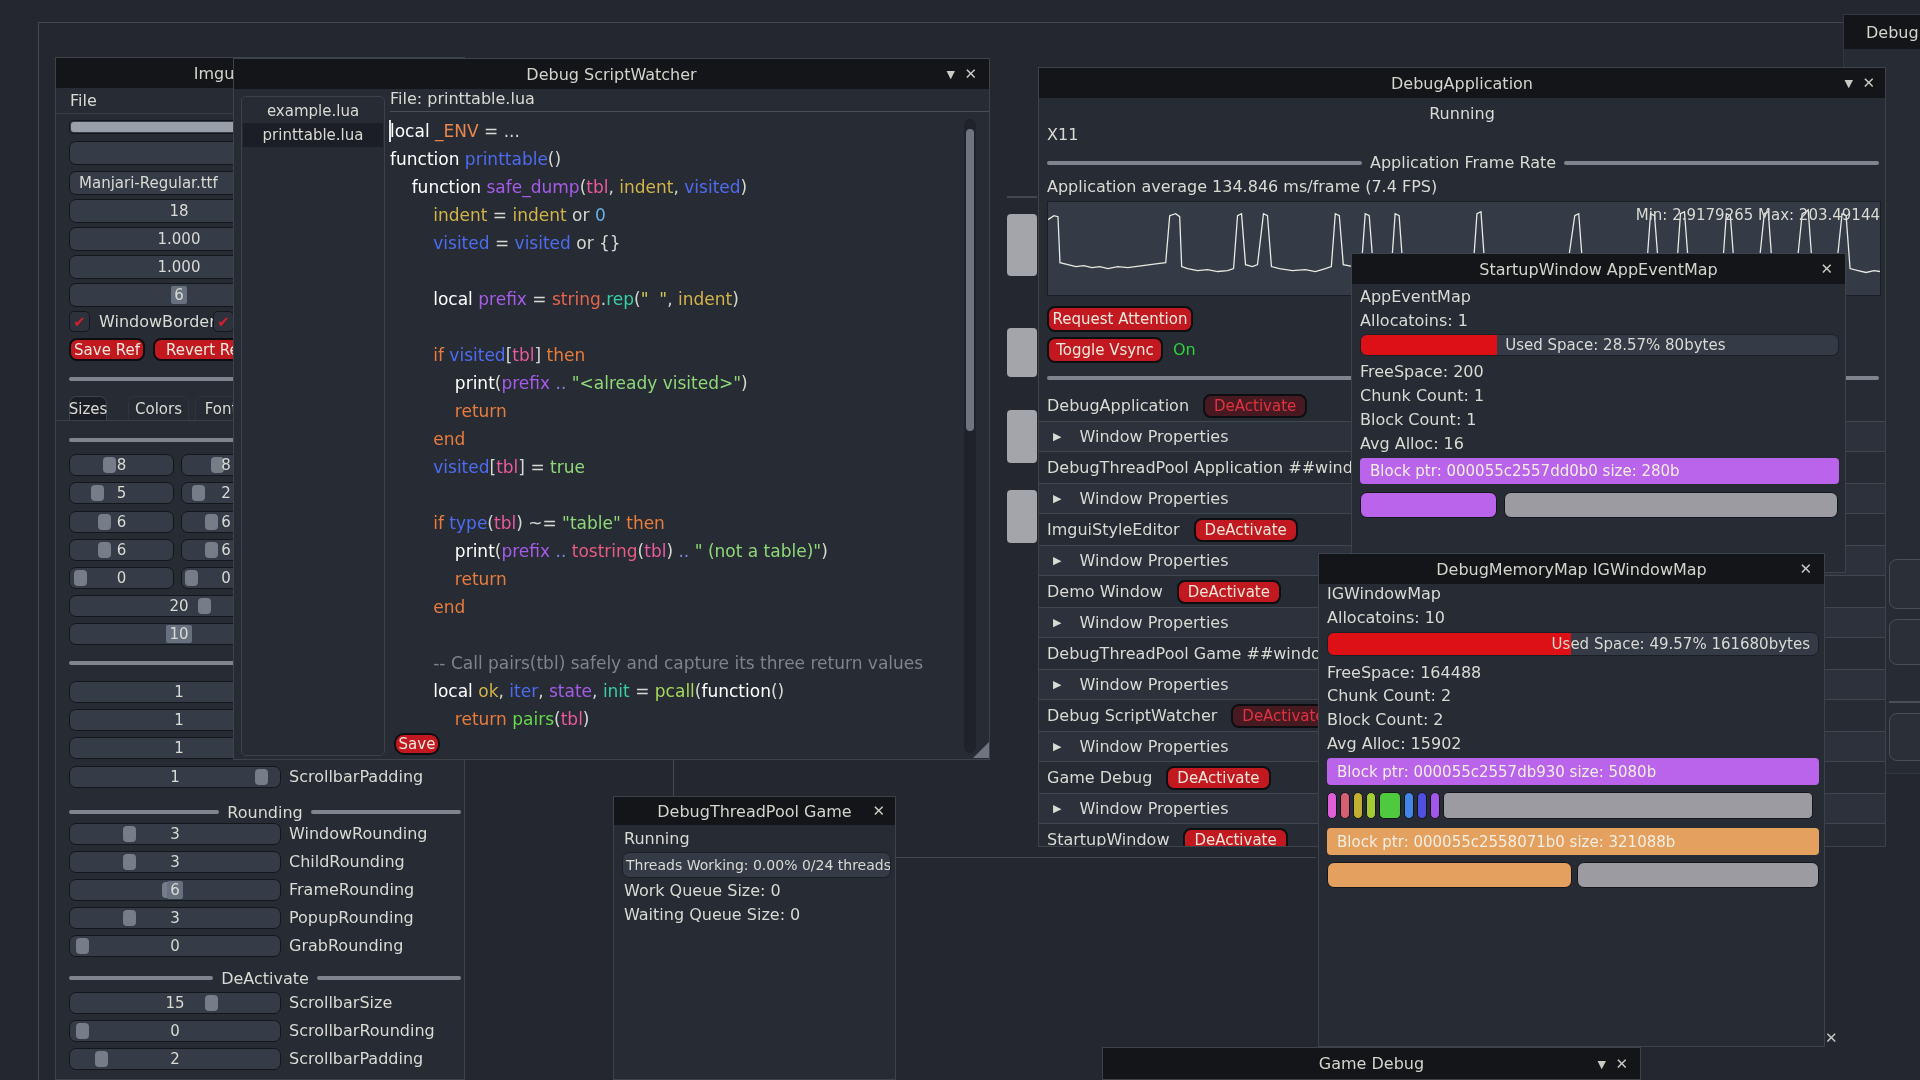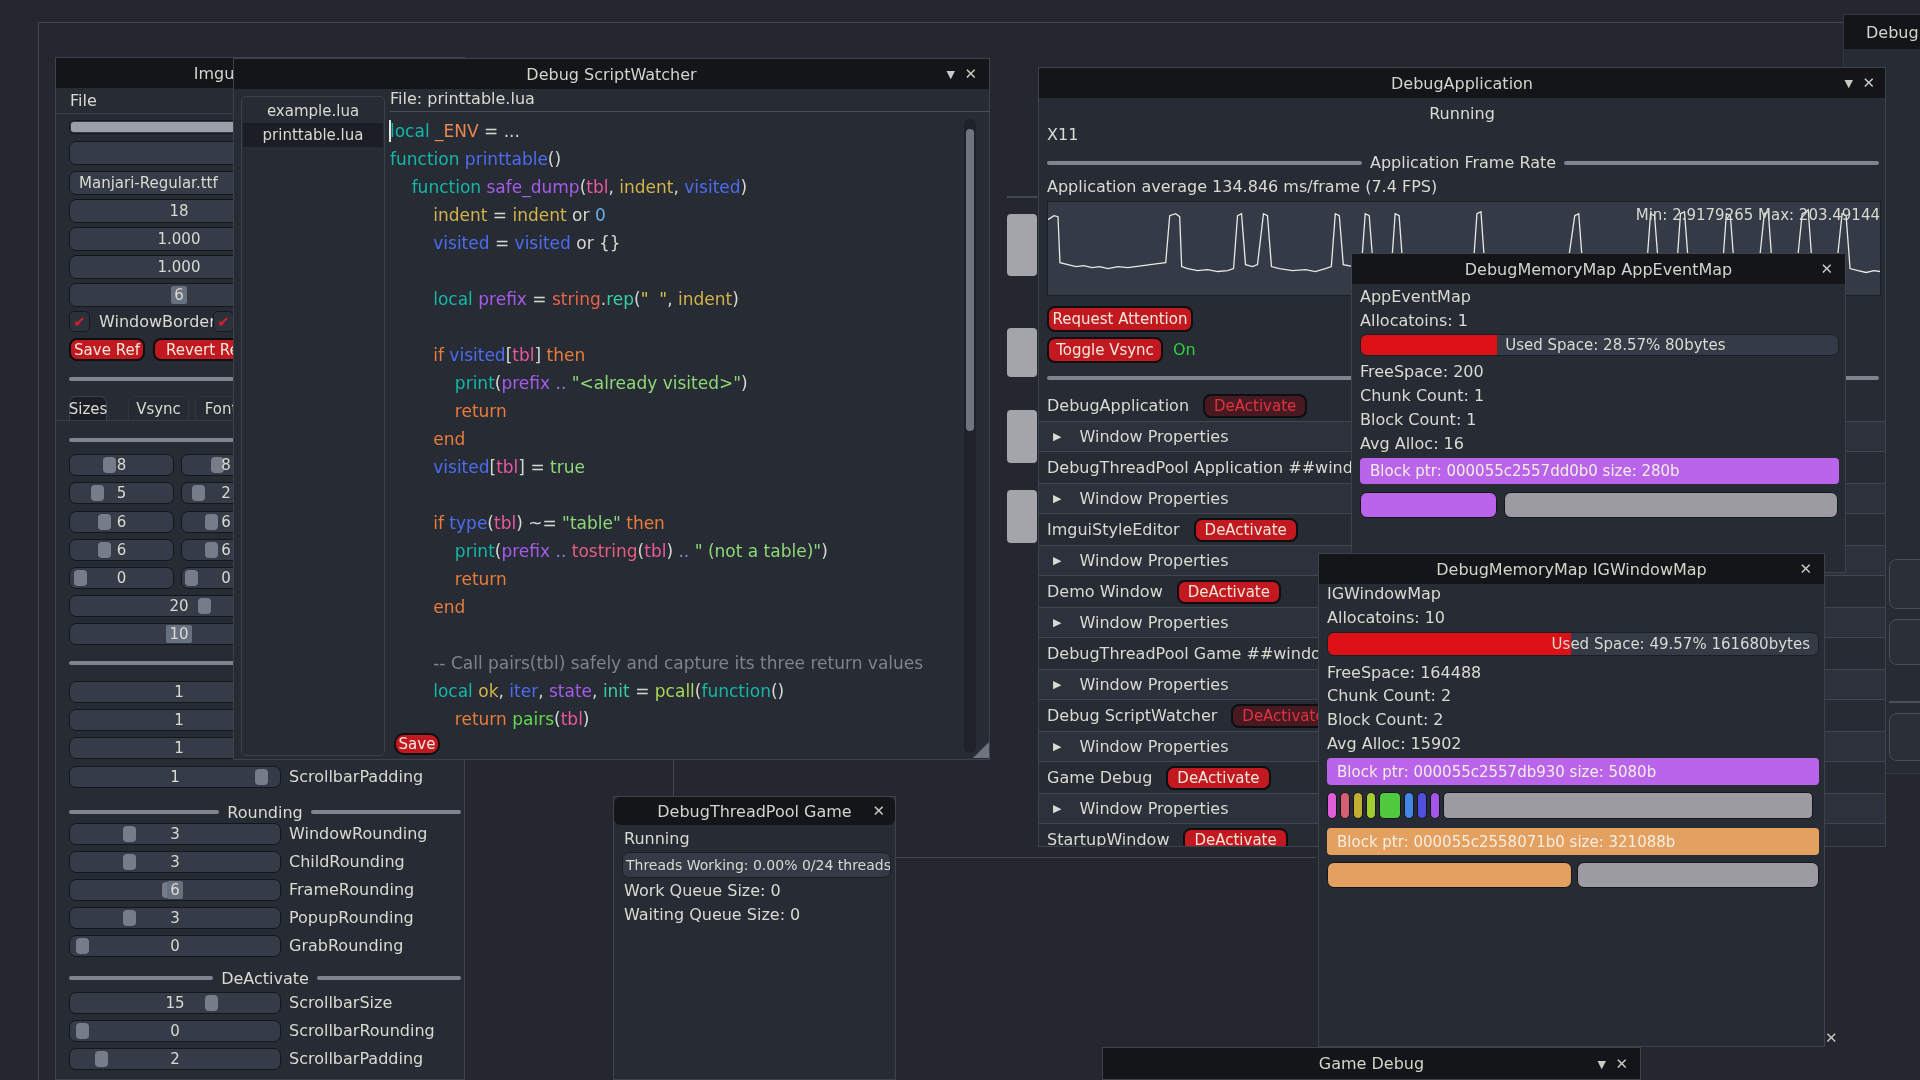--- a/index.html
+++ b/index.html
@@ -36,21 +36,21 @@
   .tab.inactive{background:#262a33;border:1px solid #30343d;border-bottom:none;}
   .txt{position:absolute;font-size:16px;color:#d9dad2;white-space:nowrap;}
   .txt.s15{font-size:15px;}
   .treerow{position:absolute;left:0;width:846px;height:31px;display:flex;align-items:center;}
   .treerow .lbl{margin-left:8px;font-size:16px;white-space:nowrap;}
   .props{position:absolute;left:0;width:846px;height:31px;background:#2c313b;border-top:1px solid #42464f;
          border-bottom:1px solid #42464f;display:flex;align-items:center;box-sizing:border-box;}
   .props .arrow{margin-left:14px;font-size:11px;color:#d9dad2;}
   .props .ptxt{margin-left:18px;font-size:16px;color:#d9dad2;}
   .codeline{height:28px;line-height:28px;white-space:pre;font-size:17px;}
-  .tk-kw{color:#14b8a6}.tk-orn{color:#e8874e}.tk-blu{color:#4d6cf0}.tk-pur{color:#a55ce8}
+  .tk-kw{color:#ffffff}.tk-orn{color:#e8874e}.tk-blu{color:#4d6cf0}.tk-pur{color:#a55ce8}
   .tk-pnk{color:#ea5a9d}.tk-yel{color:#d2b44a}.tk-ora{color:#e87c3c}.tk-num{color:#68b0e8}
   .tk-str{color:#8fd878}.tk-ystr{color:#d8c84e}.tk-lib{color:#e8644a}.tk-teal{color:#38cfa2}
   .tk-rose{color:#e85c80}.tk-lgr{color:#a8d85c}.tk-grn{color:#66d84c}.tk-dot{color:#7c88d8}
   .tk-cmt{color:#7e838c}.tk-pl{color:#d6d8d0}
   .fileitem{position:absolute;left:1px;right:1px;height:24px;display:flex;align-items:center;
             justify-content:center;font-size:15px;color:#d9dad2;}
   .fileitem.selected{background:#1b1e24;}
   .blockbar{position:absolute;border-radius:4px;font-size:15px;color:#f3eee4;display:flex;
             align-items:center;padding-left:10px;box-sizing:border-box;white-space:nowrap;overflow:hidden;}
   .chunk{position:absolute;border-radius:7px;border:1px solid #14161c;box-sizing:border-box;}
@@ -116,21 +116,21 @@
           <span class="sel">6</span>
         </div>
       </div>
       <div class="checkbox" style="left: 13px; top: 253px;">✔</div>
       <div class="txt" style="left: 43px; top: 253px; height: 21px; line-height: 21px;">WindowBorder</div>
       <div class="checkbox" style="left: 157px; top: 253px;">✔</div>
       <div class="redbtn" style="left: 13px; top: 280px; width: 76px; height: 23px;">Save Ref</div>
       <div class="redbtn" style="left: 97px; top: 280px; width: 104px; height: 23px;">Revert Ref</div>
       <div class="sep" style="left: 13px; top: 319px; width: 380px;"></div>
       <div class="tab active" style="left: 13px; top: 338px; width: 38px;">Sizes</div>
-      <div class="tab inactive" style="left: 72px; top: 338px; width: 61px;">Vsync</div>
+      <div class="tab inactive" style="left: 72px; top: 338px; width: 61px;">Colors</div>
       <div class="tab inactive" style="left: 139px; top: 338px; width: 60px;">Fonts</div>
       <div class="sepline" style="left: 0px; top: 362px; width: 408px;"></div>
       <div class="sep" style="left: 13px; top: 380px; width: 380px;"></div>
       <div class="frame" style="left: 13px; top: 396px; width: 105px; height: 22px;">
         <div class="grab" style="left: 32.8px;"></div>
         <div class="val">8</div>
       </div>
       <div class="frame" style="left: 125px; top: 396px; width: 90px; height: 22px;">
         <div class="grab" style="left: 29.01px;"></div>
         <div class="val">8</div>
@@ -330,21 +330,21 @@
 
 <div class="win" style="left:1102px;top:1047px;width:539px;height:33px;">
   <div class="titlebar" style="height:31px;">
     <span>Game Debug</span>
     <span class="tbicon" style="right:34px;font-size:11px;">▼</span>
     <span class="tbicon" style="right:12px;font-size:15px;">✕</span>
   </div>
 </div>
 
 <div class="win" style="left:613px;top:796px;width:283px;height:284px;">
-  <div class="titlebar" style="height:28px;border-radius:7px;">
+  <div class="titlebar" style="height:28px;">
     <span>DebugThreadPool Game</span>
     <span class="tbicon" style="right:10px;font-size:15px;">✕</span>
   </div>
   <div class="txt" style="left:10px;top:32px;">Running</div>
   <div class="pbar" style="left:8px;top:55px;width:269px;height:26px;">
     <div class="ptext" style="left:3px;font-size:14px;">Threads Working: 0.00% 0/24 threads</div>
   </div>
   <div class="txt" style="left:10px;top:84px;">Work Queue Size: 0</div>
   <div class="txt" style="left:10px;top:108px;">Waiting Queue Size: 0</div>
 </div>
@@ -388,21 +388,21 @@
   <div class="abs" style="left:155px;top:61px;width:2px;height:22px;background:#e8e8e2;"></div>
   <div class="abs" style="left:730px;top:60px;width:12px;height:634px;background:#1f222a;border-radius:6px;">
     <div class="abs" style="left:2px;top:10px;width:8px;height:302px;background:#6f7580;border-radius:4px;"></div>
   </div>
   <div class="redbtn" style="left:160px;top:674px;width:46px;height:22px;border-radius:10px;">Save</div>
   <div class="abs" style="left:739px;bottom:1px;width:0;height:0;border-left:16px solid transparent;border-bottom:16px solid #6f7580;"></div>
 </div>
 
 <div class="win" id="aem" style="left:1351px;top:253px;width:495px;height:320px;">
   <div class="titlebar">
-    <span>DebugMemoryMap AppEventMap</span>
+    <span>StartupWindow AppEventMap</span>
     <span class="tbicon" style="right:12px;font-size:15px;">✕</span>
   </div>
   <div class="txt" style="left:8px;top:33px;">AppEventMap</div>
   <div class="txt" style="left:8px;top:57px;">Allocatoins: 1</div>
   <div class="pbar" style="left:8px;top:80px;width:479px;height:22px;">
     <div class="fill" id="aem-fill" style="width: 28.57%;"></div>
     <div class="ptext" id="aem-text" style="left: calc(28.57% + 8px);">Used Space: 28.57% 80bytes</div>
   </div>
   <div class="txt" style="left:8px;top:108px;">FreeSpace: 200</div>
   <div class="txt" style="left:8px;top:132px;">Chunk Count: 1</div>

